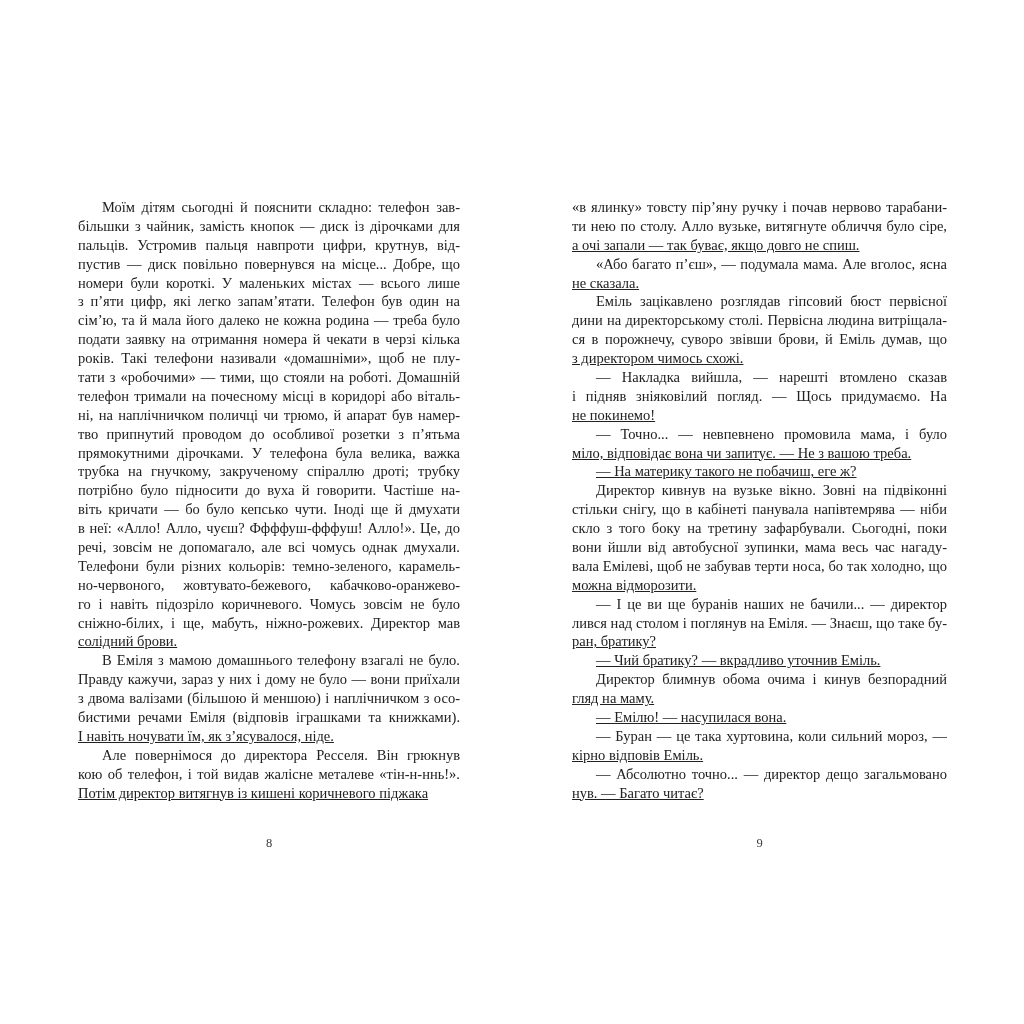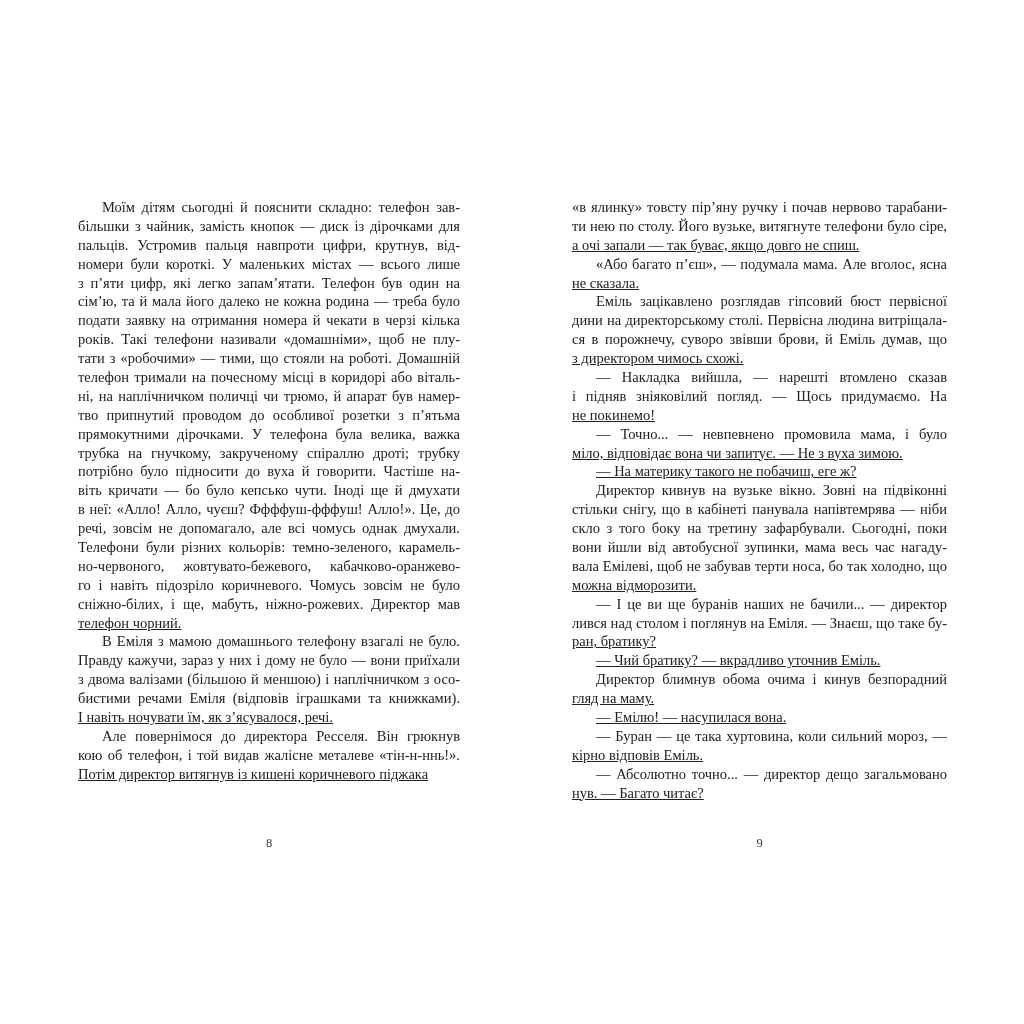--- a/index.html
+++ b/index.html
@@ -40,78 +40,79 @@
   #pagenum-right { left: 572px; width: 375px; }
 </style>
 </head>
 <body>
 
 <div id="left-col" class="page-col">
     <div class="para indent">
       <div class="line first">Моїм дітям сьогодні й пояснити складно: телефон зав-</div>
       <div class="line">більшки з чайник, замість кнопок — диск із дірочками для</div>
       <div class="line">пальців. Устромив пальця навпроти цифри, крутнув, від-</div>
+      <div class="line">пустив — диск повільно повернувся на місце... Добре, що</div>
       <div class="line">номери були короткі. У маленьких містах — всього лише</div>
       <div class="line">з п’яти цифр, які легко запам’ятати. Телефон був один на</div>
       <div class="line">сім’ю, та й мала його далеко не кожна родина — треба було</div>
       <div class="line">подати заявку на отримання номера й чекати в черзі кілька</div>
       <div class="line">років. Такі телефони називали «домашніми», щоб не плу-</div>
       <div class="line">тати з «робочими» — тими, що стояли на роботі. Домашній</div>
       <div class="line">телефон тримали на почесному місці в коридорі або віталь-</div>
       <div class="line">ні, на наплічничком поличці чи трюмо, й апарат був намер-</div>
       <div class="line">тво припнутий проводом до особливої розетки з п’ятьма</div>
       <div class="line">прямокутними дірочками. У телефона була велика, важка</div>
       <div class="line">трубка на гнучкому, закрученому спіраллю дроті; трубку</div>
       <div class="line">потрібно було підносити до вуха й говорити. Частіше на-</div>
       <div class="line">віть кричати — бо було кепсько чути. Іноді ще й дмухати</div>
       <div class="line">в неї: «Алло! Алло, чуєш? Ффффуш-фффуш! Алло!». Це, до</div>
       <div class="line">речі, зовсім не допомагало, але всі чомусь однак дмухали.</div>
       <div class="line">Телефони були різних кольорів: темно-зеленого, карамель-</div>
       <div class="line">но-червоного, жовтувато-бежевого, кабачково-оранжево-</div>
       <div class="line">го і навіть підозріло коричневого. Чомусь зовсім не було</div>
       <div class="line">сніжно-білих, і ще, мабуть, ніжно-рожевих. Директор мав</div>
-      <div class="line last">телефон чорний.</div>
+      <div class="line last">солідний брови.</div>
     </div>
     <div class="para indent">
       <div class="line first">В Еміля з мамою домашнього телефону взагалі не було.</div>
       <div class="line">Правду кажучи, зараз у них і дому не було — вони приїхали</div>
       <div class="line">з двома валізами (більшою й меншою) і наплічничком з осо-</div>
       <div class="line">бистими речами Еміля (відповів іграшками та книжками).</div>
-      <div class="line last">І навіть ночувати їм, як з’ясувалося, речі.</div>
+      <div class="line last">І навіть ночувати їм, як з’ясувалося, ніде.</div>
     </div>
     <div class="para indent">
       <div class="line first">Але повернімося до директора Ресселя. Він грюкнув труб-</div>
       <div class="line">кою об телефон, і той видав жалісне металеве «тін-н-ннь!».</div>
       <div class="line last">Потім директор витягнув із кишені коричневого піджака</div>
     </div>
   </div>
 <div id="right-col" class="page-col">
     <div class="para">
       <div class="line first">«в ялинку» товсту пір’яну ручку і почав нервово тарабани-</div>
-      <div class="line">ти нею по столу. Його вузьке, витягнуте телефони було сіре,</div>
+      <div class="line">ти нею по столу. Алло вузьке, витягнуте обличчя було сіре,</div>
       <div class="line last">а очі запали — так буває, якщо довго не спиш.</div>
     </div>
     <div class="para indent">
       <div class="line first">«Або багато п’єш», — подумала мама. Але вголос, ясна річ,</div>
       <div class="line last">не сказала.</div>
     </div>
     <div class="para indent">
       <div class="line first">Еміль зацікавлено розглядав гіпсовий бюст первісної лю-</div>
       <div class="line">дини на директорському столі. Первісна людина витріщала-</div>
       <div class="line">ся в порожнечу, суворо звівши брови, й Еміль думав, що вони</div>
       <div class="line last">з директором чимось схожі.</div>
     </div>
     <div class="para indent">
       <div class="line first">— Накладка вийшла, — нарешті втомлено сказав Рессель</div>
       <div class="line">і підняв зніяковілий погляд. — Щось придумаємо. На вулиці</div>
       <div class="line last">не покинемо!</div>
     </div>
     <div class="para indent">
       <div class="line first">— Точно... — невпевнено промовила мама, і було незрозу-</div>
-      <div class="line last">міло, відповідає вона чи запитує. — Не з вуха зимою.</div>
+      <div class="line last">міло, відповідає вона чи запитує. — Не з вашою треба.</div>
     </div>
     <div class="para indent">
       <div class="line first last">— На материку такого не побачиш, еге ж?</div>
     </div>
     <div class="para indent">
       <div class="line first">Директор кивнув на вузьке вікно. Зовні на підвіконні було</div>
       <div class="line">стільки снігу, що в кабінеті панувала напівтемрява — ніби</div>
       <div class="line">скло з того боку на третину зафарбували. Сьогодні, поки</div>
       <div class="line">вони йшли від автобусної зупинки, мама весь час нагаду-</div>
       <div class="line">вала Емілеві, щоб не забував терти носа, бо так холодно, що</div>

